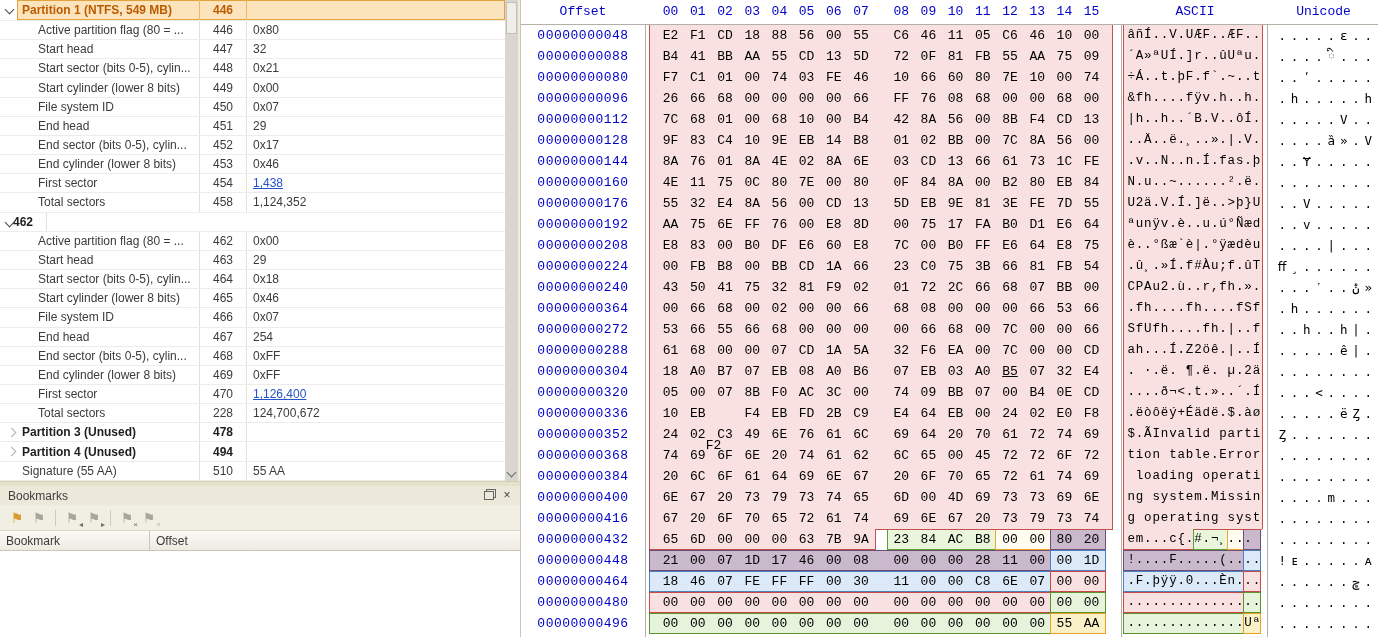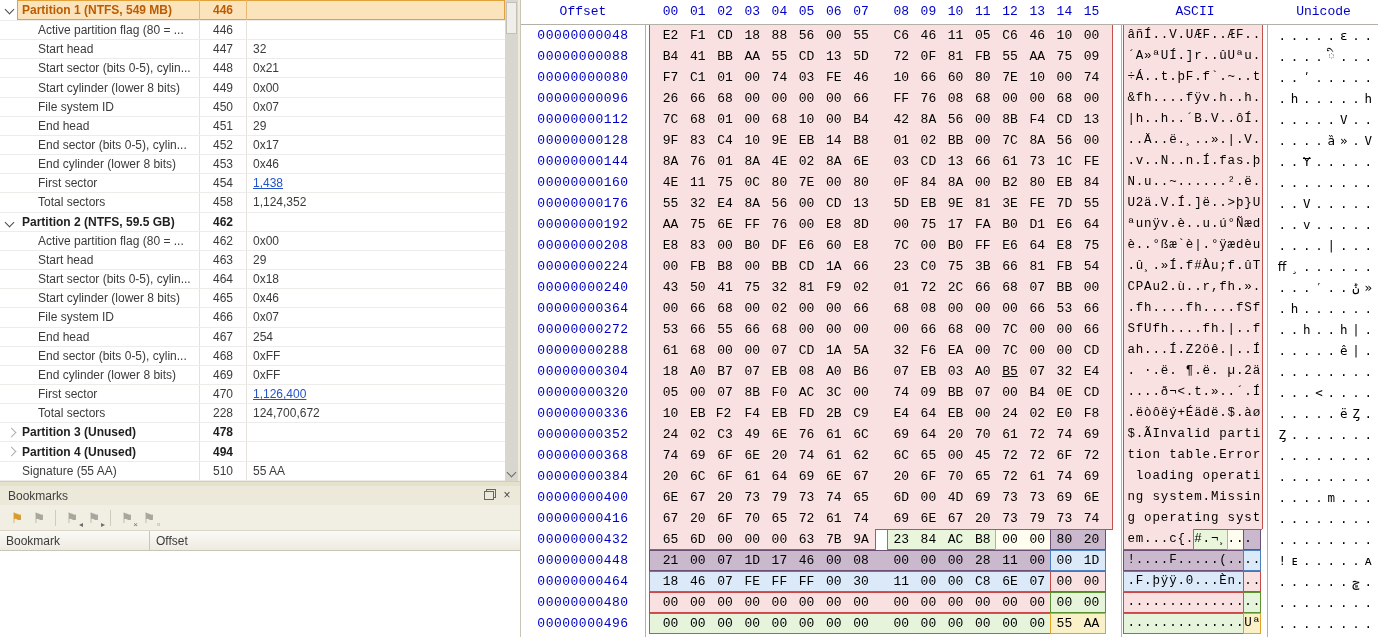--- a/index.html
+++ b/index.html
@@ -91,20 +91,23 @@
           <span>Partition 1 (NTFS, 549 MB)</span>
         </div>
         <div class="tc toff">446</div>
         <div class="tc tval"></div>
       </div>
       <div class="trow" style="height: 19.17px;">
         <div class="tc tname" style="padding-left: 38px;">
           <span>Active partition flag (80 = ...</span>
         </div>
         <div class="tc toff">446</div>
+        <div class="tc tval">
+          <span>0x80</span>
+        </div>
       </div>
       <div class="trow" style="height: 19.17px;">
         <div class="tc tname" style="padding-left: 38px;">
           <span>Start head</span>
         </div>
         <div class="tc toff">447</div>
         <div class="tc tval">
           <span>32</span>
         </div>
       </div>
@@ -175,23 +178,20 @@
         <div class="tc tname" style="padding-left: 38px;">
           <span>Total sectors</span>
         </div>
         <div class="tc toff">458</div>
         <div class="tc tval">
           <span>1,124,352</span>
         </div>
       </div>
       <div class="trow grp" style="height: 19.17px;">
         <span class="chev "></span>
-        <div class="tc tname" style="padding-left: 22px;">
-          <span>Partition 2 (NTFS, 59.5 GB)</span>
-        </div>
         <div class="tc toff">462</div>
         <div class="tc tval"></div>
       </div>
       <div class="trow" style="height: 19.17px;">
         <div class="tc tname" style="padding-left: 38px;">
           <span>Active partition flag (80 = ...</span>
         </div>
         <div class="tc toff">462</div>
         <div class="tc tval">
           <span>0x00</span>
@@ -1283,21 +1283,21 @@
             <div class="ucell" style="left: 81.8px;">.</div>
             <div class="ucell" style="left: 94.1px;">.</div>
           </div>
         </div>
         <div class="hrow" style="top: 403px;">
           <div class="hoff">00000000336</div>
           <div class="harea">
             <div class="rg boot" style="left: 4px; width: 464px;"></div>
             <div class="bcell" style="left: 12px;">10</div>
             <div class="bcell" style="left: 39.2px;">EB</div>
-            <div class="bcell" style="left: 65px;">F2</div>
+            <div class="bcell" style="left: 55px; margin-top: 32px;">F2</div>
             <div class="bcell" style="left: 93.6px;">F4</div>
             <div class="bcell" style="left: 120.8px;">EB</div>
             <div class="bcell" style="left: 148px;">FD</div>
             <div class="bcell" style="left: 175.2px;">2B</div>
             <div class="bcell" style="left: 202.4px;">C9</div>
             <div class="bcell" style="left: 242.6px;">E4</div>
             <div class="bcell" style="left: 269.8px;">64</div>
             <div class="bcell" style="left: 297px;">EB</div>
             <div class="bcell" style="left: 324.2px;">00</div>
             <div class="bcell" style="left: 351.4px;">24</div>

